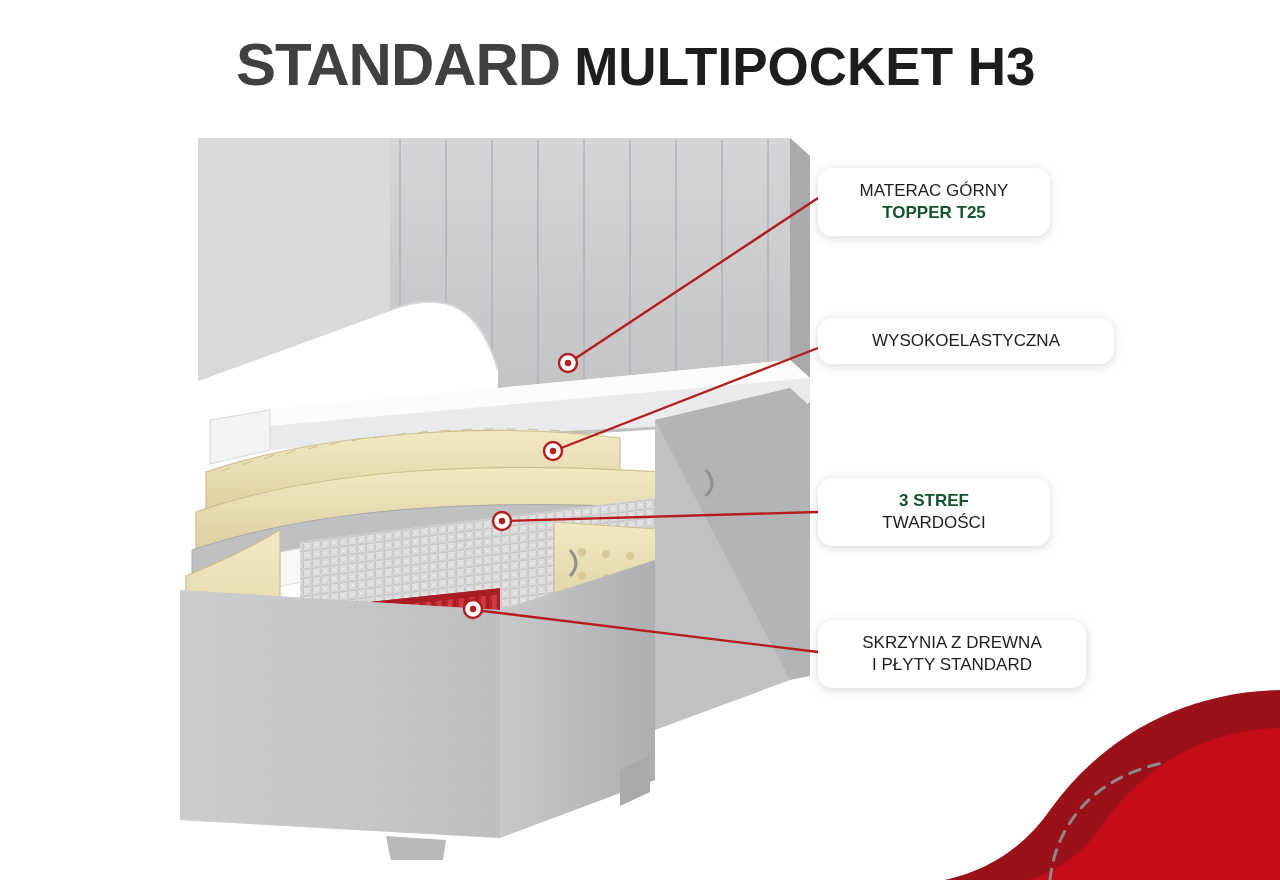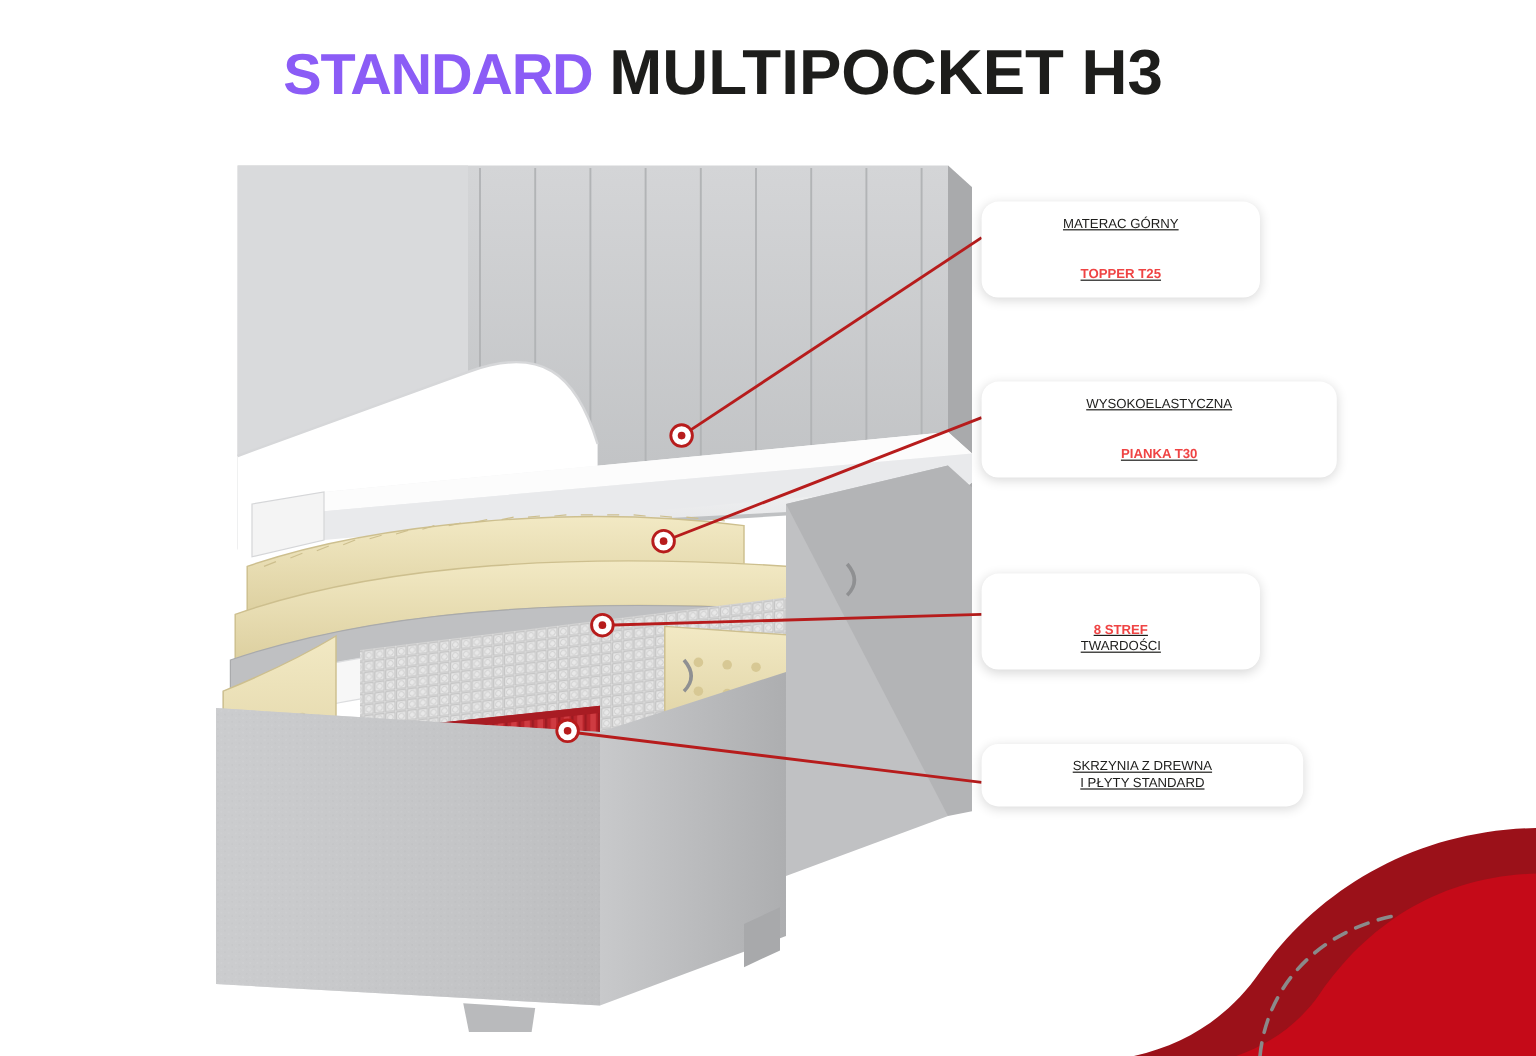--- a/index.html
+++ b/index.html
@@ -37,23 +37,23 @@
   }
 
   
   #title-block {
     position: absolute;
     left: 236px;
     top: 30px;
     white-space: nowrap;
   }
   #title-main {
-    font-size: 48px;
+    font-size: 60px;
     font-weight: bold;
-    color: #8b5cf6;
+    color: #404040;
     letter-spacing: -1px;
     display: inline-block;
     vertical-align: baseline;
   }
   #title-sub {
     font-size: 53px;
     font-weight: bold;
     color: #1d1d1b;
     letter-spacing: 0px;
     display: inline-block;
@@ -74,31 +74,29 @@
   .callout {
     position: absolute;
     background: #ffffff;
     border-radius: 14px;
     box-shadow: 0 2px 10px rgba(0,0,0,0.16);
     text-align: center;
     padding: 12px 16px;
     box-sizing: border-box;
     line-height: 1.28;
     color: #1d1d1b;
-    font-size: 11px;
-    text-decoration: underline;
+    font-size: 17px;
   }
   .callout .line {
     display: block;
     white-space: nowrap;
   }
   .callout .bold-red {
     font-weight: bold;
-    color: #ef4444;
-    margin-top: 28px;
+    color: #14532d;
   }
   .callout .plain {
     font-weight: normal;
     color: #1d1d1b;
   }
 
   #callout-1 { left: 818px; top: 168px;  width: 232px; }
   #callout-2 { left: 818px; top: 318px;  width: 296px; }
   #callout-3 { left: 818px; top: 478px;  width: 232px; }
   #callout-4 { left: 818px; top: 620px;  width: 268px; }
@@ -275,25 +273,24 @@
     </g>
   </svg>
 
   <div class="callout" id="callout-1">
     <span class="line plain">MATERAC GÓRNY</span>
     <span class="line bold-red">TOPPER T25</span>
   </div>
 
   <div class="callout" id="callout-2">
     <span class="line plain">WYSOKOELASTYCZNA</span>
-    <span class="line bold-red">PIANKA T30</span>
   </div>
 
   <div class="callout" id="callout-3">
-    <span class="line bold-red">8 STREF</span>
+    <span class="line bold-red">3 STREF</span>
     <span class="line plain">TWARDOŚCI</span>
   </div>
 
   <div class="callout" id="callout-4">
     <span class="line plain">SKRZYNIA Z DREWNA</span>
     <span class="line plain">I PŁYTY STANDARD</span>
   </div>
 
 </div>
 

